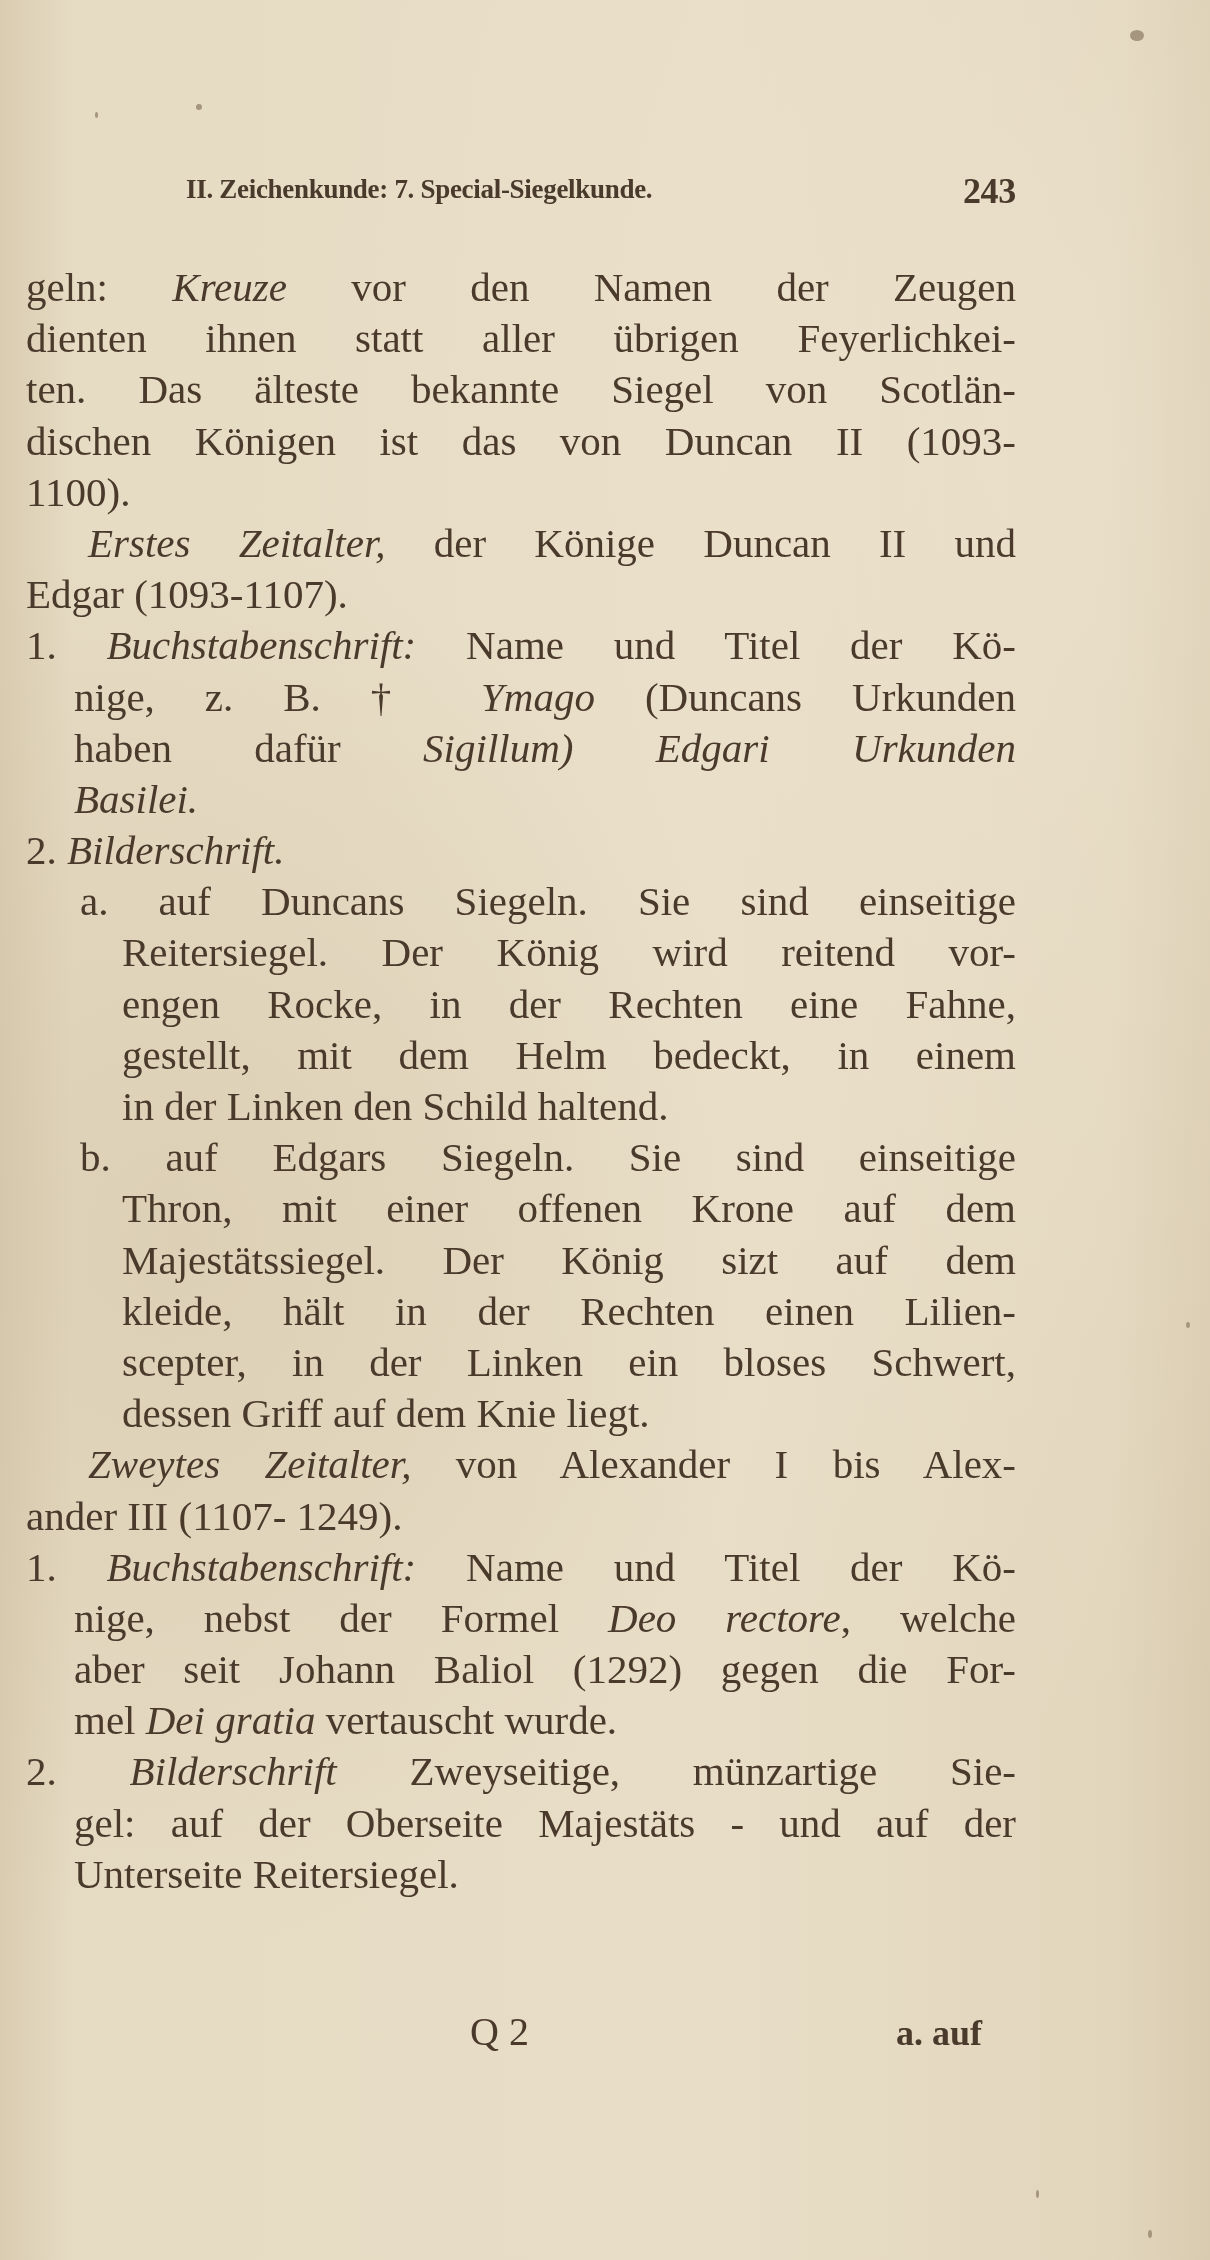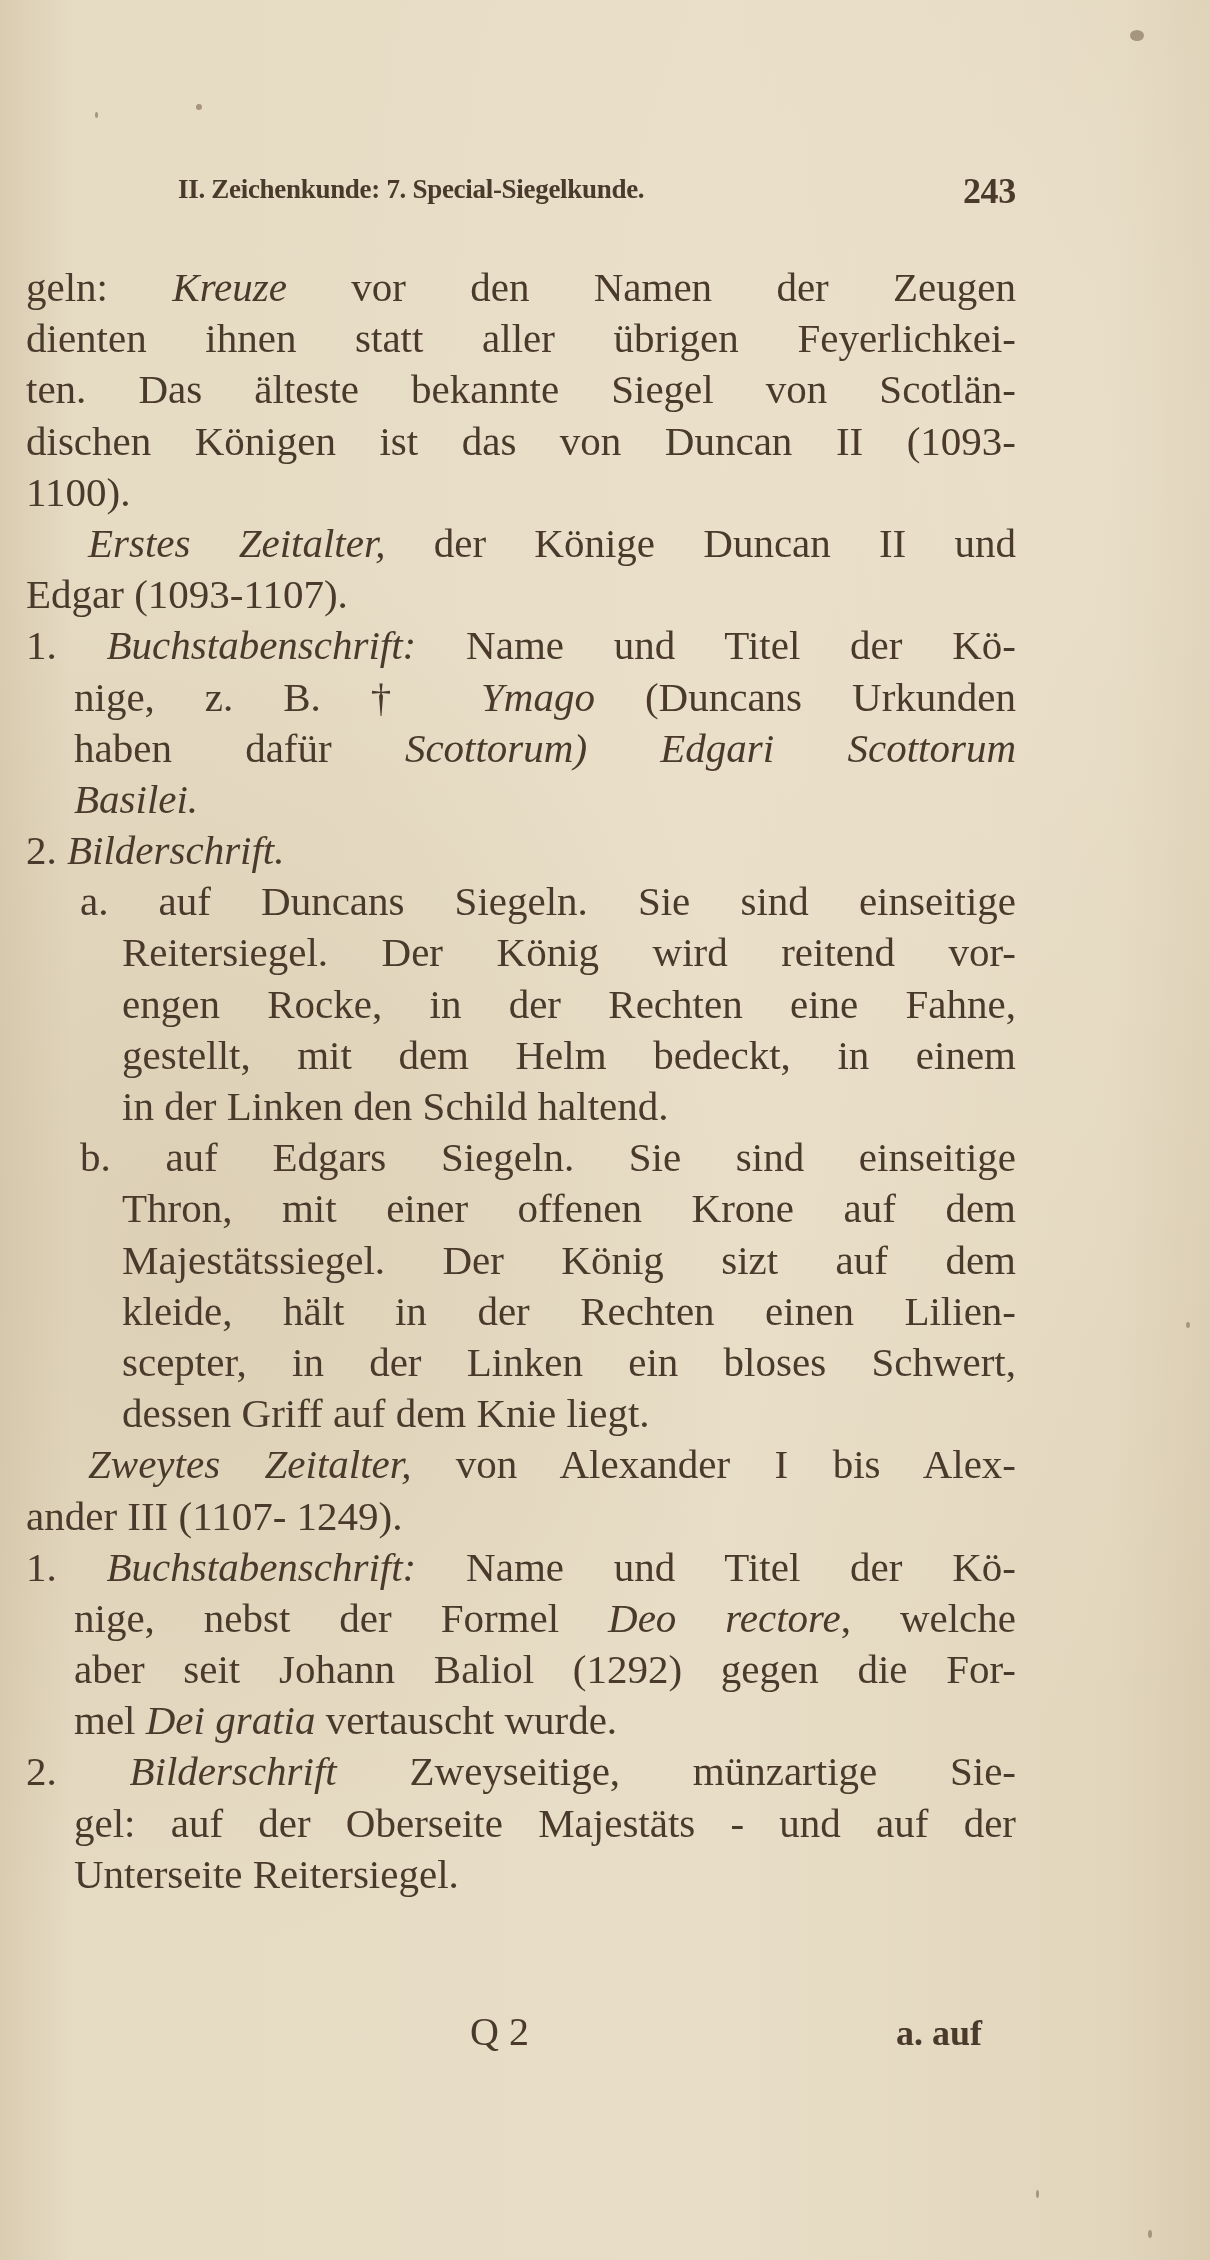--- a/index.html
+++ b/index.html
@@ -32,21 +32,21 @@
       left: 170px;
       width: 850px;
       height: 50px;
       font-size: 27px;
       font-weight: bold;
       letter-spacing: -0.3px;
       font-family: "Liberation Serif", "DejaVu Serif", serif;
     }
     .running-head .title {
       position: absolute;
-      left: 8px;
+      left: 16px;
       top: 6px;
     }
     .running-head .pageno {
       position: absolute;
       right: 4px;
       top: 2px;
       font-size: 36px;
     }
     .body {
       position: absolute;
@@ -120,21 +120,21 @@
   <div class="body">
     <div class="line just"><span>geln: </span><em>Kreuze</em><span> vor den Namen der Zeugen</span></div>
     <div class="line just"><span>dienten ihnen statt aller übrigen Feyerlichkei-</span></div>
     <div class="line just"><span>ten.  Das älteste bekannte Siegel von Scotlän-</span></div>
     <div class="line just"><span>dischen Königen ist das von Duncan II (1093-</span></div>
     <div class="line"><span>1100).</span></div>
     <div class="line just ind1"><em>Erstes Zeitalter,</em><span> der Könige Duncan II und</span></div>
     <div class="line"><span>Edgar (1093-1107).</span></div>
     <div class="line just"><span>1. </span><em>Buchstabenschrift:</em><span> Name und Titel der Kö-</span></div>
     <div class="line just ind2"><span>nige, z. B. † </span><em>Ymago</em><span> (Duncans Urkunden</span></div>
-    <div class="line just ind2"><span>haben dafür </span><em>Scottorum) Edgari Scottorum</em></div>
+    <div class="line just ind2"><span>haben dafür </span><em>Sigillum) Edgari Urkunden</em></div>
     <div class="line ind2"><em>Basilei.</em></div>
     <div class="line"><span>2. </span><em>Bilderschrift.</em></div>
     <div class="line just ind-b"><span>a. auf Duncans Siegeln.  Sie sind einseitige</span></div>
     <div class="line just ind3"><span>Reitersiegel. Der König wird reitend vor-</span></div>
     <div class="line just ind3"><span>engen Rocke, in der Rechten eine Fahne,</span></div>
     <div class="line just ind3"><span>gestellt, mit dem Helm bedeckt, in einem</span></div>
     <div class="line ind3"><span>in der Linken den Schild haltend.</span></div>
     <div class="line just ind-b"><span>b. auf Edgars Siegeln.  Sie sind einseitige</span></div>
     <div class="line just ind3"><span>Thron, mit einer offenen Krone auf dem</span></div>
     <div class="line just ind3"><span>Majestätssiegel. Der König sizt auf dem</span></div>

